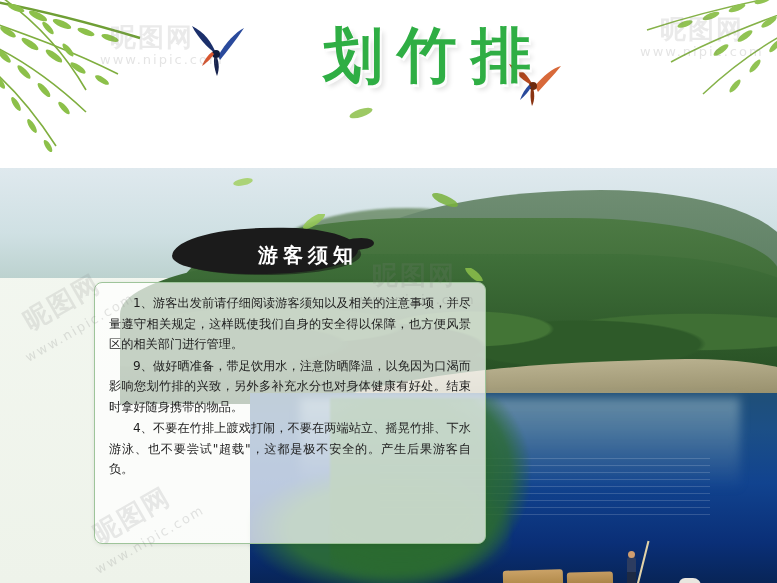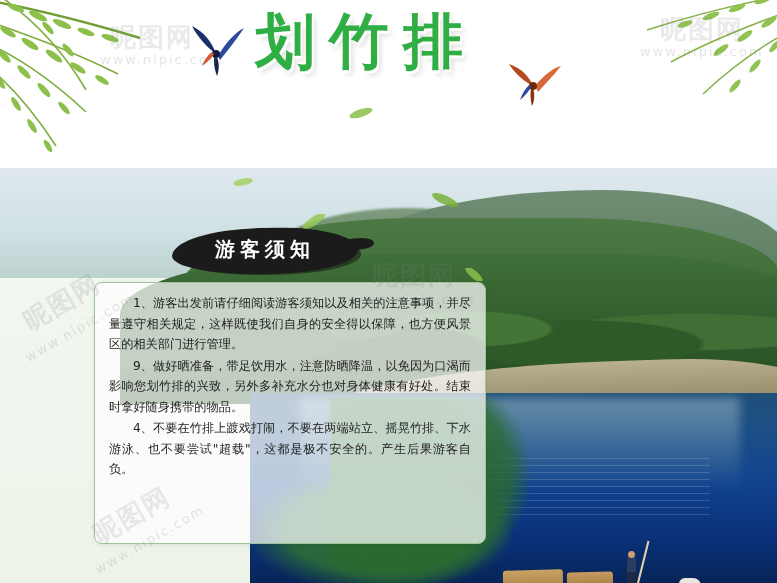--- a/index.html
+++ b/index.html
@@ -190,23 +190,23 @@
     right: -10px; top: -10px;
     width: 250px; height: 120px;
     pointer-events: none;
     transform: scaleX(-1);
     opacity: 0.95;
   }
 
   
   .title {
     position: absolute;
-    left: 255px; top: 10px;
+    left: 255px; top: 24px;
     width: 290px;
-    text-align: left;
+    text-align: right;
     font-family: "DejaVu Sans", "Liberation Sans", sans-serif;
     font-size: 60px;
     font-weight: bold;
     letter-spacing: 14px;
     color: #2fae44;
     text-shadow: 2px 3px 0 rgba(255,255,255,0.9), 4px 5px 5px rgba(0,0,0,0.12);
     line-height: 1.05;
   }
 
   
@@ -241,23 +241,23 @@
     content: "";
     position: absolute;
     right: -16px; top: 12px;
     width: 34px; height: 12px;
     background: #1b1b1b;
     border-radius: 50% 70% 40% 60%;
     transform: rotate(-8deg);
   }
   .notice-head .txt {
     position: absolute;
-    left: 0; top: 8px;
+    left: 0; top: 14px;
     width: 186px;
-    text-align: center;
+    text-align: right;
     color: #ffffff;
     font-size: 20px;
     font-weight: bold;
     letter-spacing: 5px;
     font-family: "DejaVu Sans", "Liberation Sans", sans-serif;
   }
 
   
   .notice-panel {
     position: absolute;

